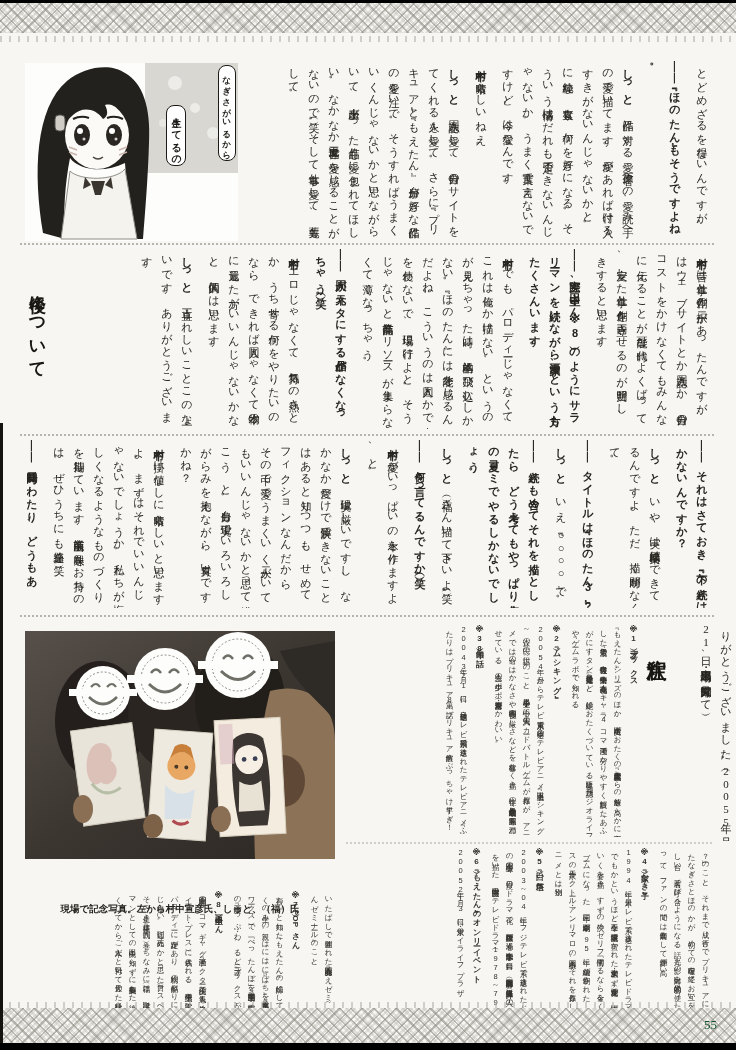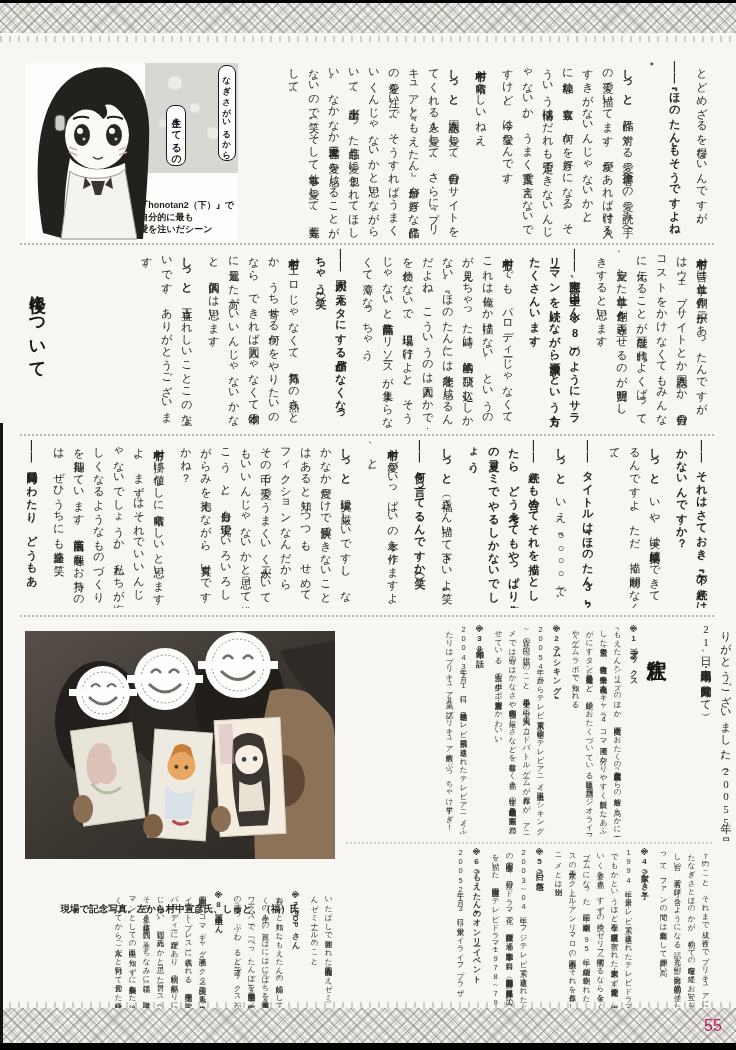--- a/index.html
+++ b/index.html
@@ -64,22 +64,22 @@
     font-size:9px;line-height:12px;color:#23221c;
   }
   
   #photo{position:absolute;left:25px;top:628px;width:310px;height:228px;background:#38322d;}
   #photo-caption{
     position:absolute;left:25px;top:900px;width:310px;text-align:center;
     font-family:"Liberation Sans","DejaVu Sans",sans-serif;font-weight:bold;
     font-size:9.5px;color:#23221c;
   }
   #page-number{
-    position:absolute;left:704px;top:1014px;font-family:Liberation Sans, sans-serif;
-    font-size:16px;color:#be185d;
+    position:absolute;left:704px;top:1014px;font-family:Liberation Serif, serif;
+    font-size:13px;color:#14532d;
   }
 </style>
 </head>
 <body>
 
 <div id="page">
 
   <div class="lace" id="lace-top"></div>
   <div class="lace-dots" style="top:33px;"></div>
 
@@ -122,25 +122,20 @@
       <path d="M94 87 l8 -3 M94 92 l8 -3" stroke="#c9b4ae" stroke-width="1.5"></path>
 
       <path d="M68 94 Q73 98 78 94" stroke="#4a453e" stroke-width="1.5" fill="none"></path>
 
       <path d="M45 108 C55 118 90 118 100 106 L112 176 L36 176 Z" fill="#f4f3ee" stroke="#8f8d86" stroke-width="1"></path>
       <path d="M66 118 L80 118 L76 132 L70 132 Z" fill="#3a362f"></path>
       <path d="M60 114 L66 122 L58 126 Z M86 114 L80 122 L88 126 Z" fill="#3a362f"></path>
     </svg>
     <div class="bubble" id="bubble1">なぎさがいるから</div>
     <div class="bubble" id="bubble2">生きてるの</div>
-    <div id="illus-caption">
-      <div>『honotan2（下）』で</div>
-      <div>自分的に最も</div>
-      <div>愛を注いだシーン</div>
-    </div>
   </div>
 
   <div class="sep" style="left:20px;top:240px;width:694px;"></div>
 
   <div class="v" id="row2" style="left:78px;top:246px;width:634px;height:180px;">
       <p class="ut"><b class="spk">村中　</b>昔は仕事と創作の二択があったんですが、今はウェブサイトとか同人誌とか、自分の時間コストをかけなくてもみんなに伝えることが可能な時代。よくばって、安定した仕事と創作を両立させるのが賢明だし、長続きすると思います。</p>
       <p class="ut q">――実際、田中圭一さん（※<span class="up">8</span>）のようにサラリーマンを続けながら漫画家、という方もたくさんいます。</p>
       <p class="ut"><b class="spk">村中　</b>でも、パロディーじゃなくて、これは俺しか描けない、というのが見えちゃった時は、本格的に飛び込むしかない。『ほのたん』には才能を感じるんだよね。こういうのは同人とかで力を使わないで、現場に行けよと。そうじゃないと商業作品にリソースが集まらなくて薄くなっちゃう。</p>
       <p class="ut q">――同人が元ネタにする作品がなくなっちゃう（笑）。</p>
       <p class="ut"><b class="spk">村中　</b>エロじゃなくて、気持ちの熱さとか、うち寄せる何かをやりたいのなら、できれば同人じゃなくて本物の方に還元した方がいいんじゃないかなと、個人的には思います。</p>

